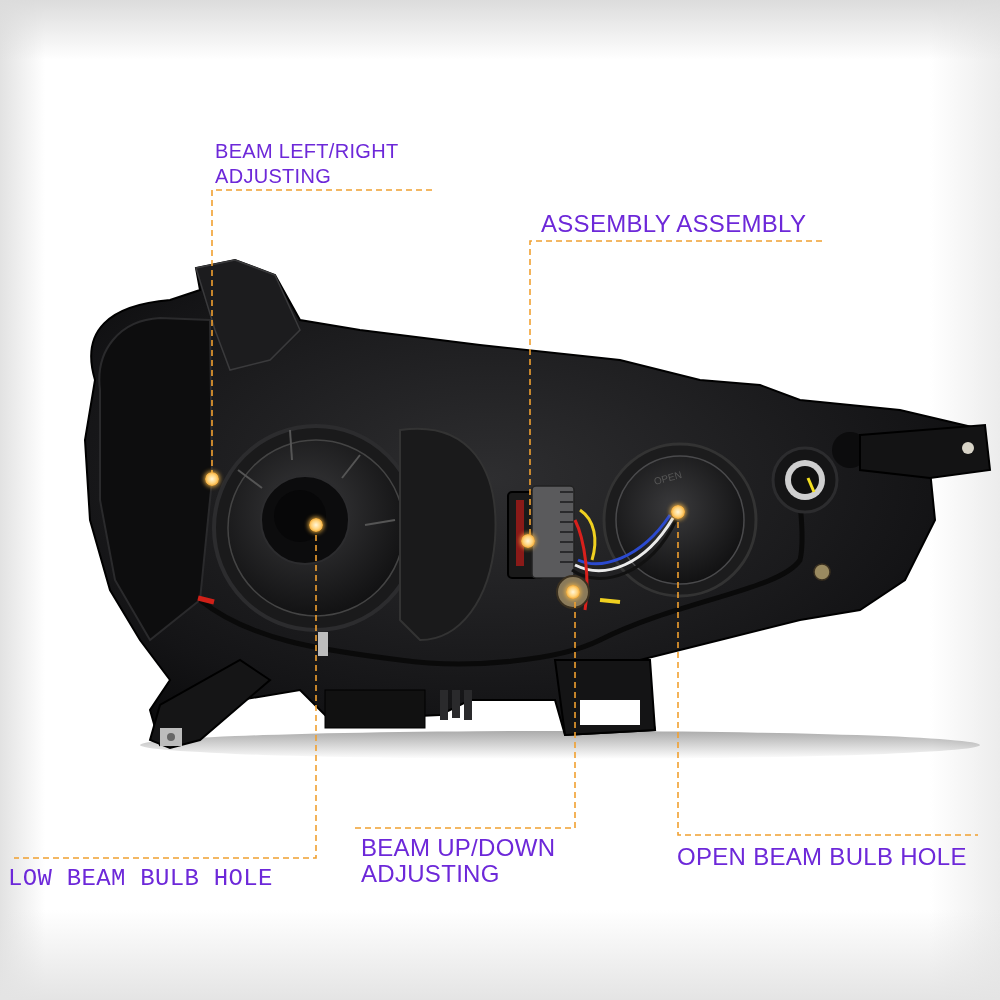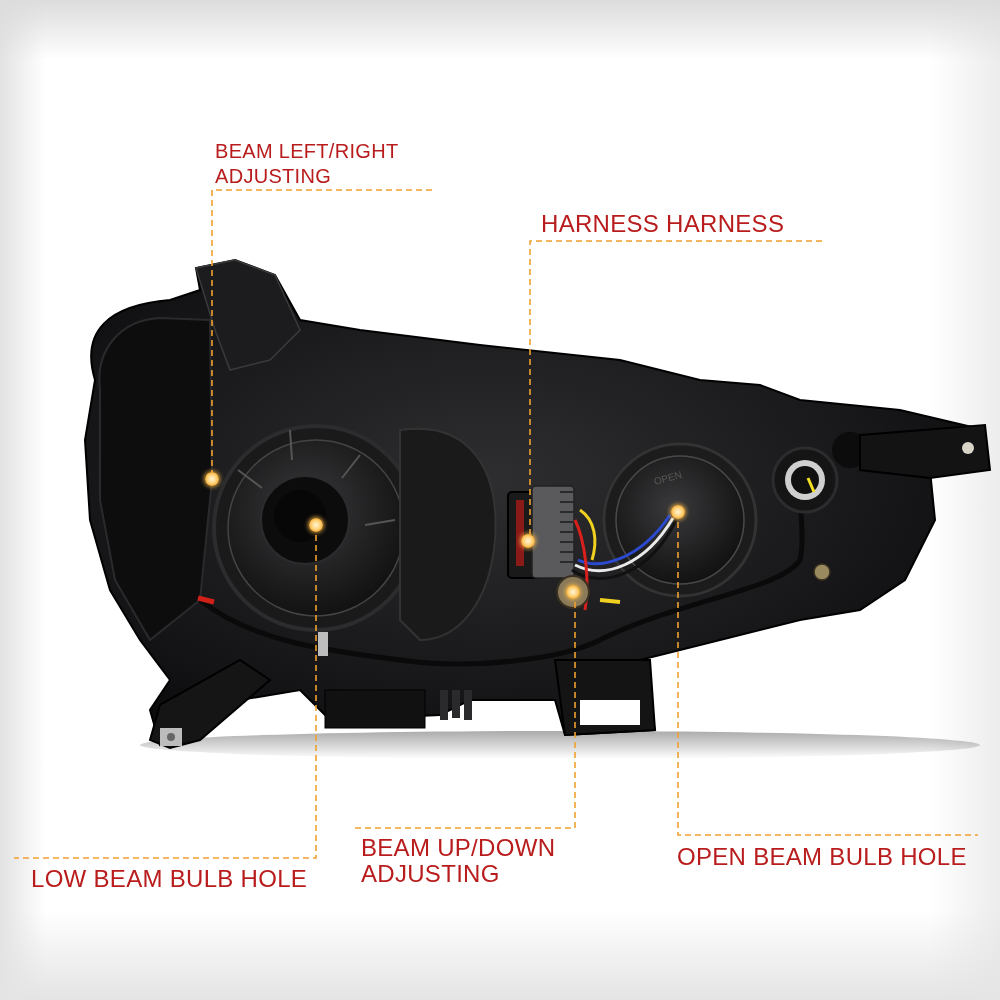--- a/index.html
+++ b/index.html
@@ -7,21 +7,21 @@
          background:#ffffff; font-family:"Liberation Sans", sans-serif; }
   .bg { position:absolute; inset:0;
         background:
           linear-gradient(to right, #e2e2e2 0px, #ffffff 45px, #ffffff 930px, #ececec 1000px),
           #fff; }
   .bg-top { position:absolute; left:0; top:0; width:1000px; height:60px;
             background:linear-gradient(to bottom, #dcdcdc, rgba(255,255,255,0)); }
   .bg-bottom { position:absolute; left:0; bottom:0; width:1000px; height:90px;
             background:linear-gradient(to top, #e4e4e4, rgba(255,255,255,0)); }
   svg.lamp { position:absolute; left:0; top:0; }
-  .label { position:absolute; color:#b91c1c; font-size:24px; letter-spacing:0.3px; line-height:28px; white-space:nowrap; }
+  .label { position:absolute; color:#6d28d9; font-size:24px; letter-spacing:0.3px; line-height:28px; white-space:nowrap; }
   .label.small { font-size:20px; line-height:25px; }
   .callout-line { position:absolute; }
   .dot { position:absolute; width:14px; height:14px; border-radius:50%;
          background:radial-gradient(circle, #fff6d8 0%, #ffd37a 45%, #f0a22a 75%, #d98a10 100%);
          box-shadow:0 0 4px 1px rgba(255,190,70,0.8); transform:translate(-7px,-7px); }
 </style>
 </head>
 <body>
 
 <div class="bg"></div>
@@ -145,22 +145,22 @@
 <div class="dot" style="left:528px;top:541px;"></div>
 <div class="dot" style="left:316px;top:525px;"></div>
 <div class="dot" style="left:573px;top:592px;"></div>
 <div class="dot" style="left:678px;top:512px;"></div>
 
 <div class="label small" style="left:215px;top:139px;">
   <div>BEAM LEFT/RIGHT</div>
   <div>ADJUSTING</div>
 </div>
 
-<div class="label" style="left:541px;top:210px;">HARNESS HARNESS</div>
+<div class="label" style="left:541px;top:210px;">ASSEMBLY ASSEMBLY</div>
 
-<div class="label" style="left:31px;top:865px;">LOW BEAM BULB HOLE</div>
+<div class="label" style="left:8px;top:865px;font-family:Liberation Mono, monospace;">LOW BEAM BULB HOLE</div>
 
 <div class="label" style="left:361px;top:835px;line-height:26px;">
   <div>BEAM UP/DOWN</div>
   <div>ADJUSTING</div>
 </div>
 
 <div class="label" style="left:677px;top:843px;">OPEN BEAM BULB HOLE</div>
 
 </body></html>

